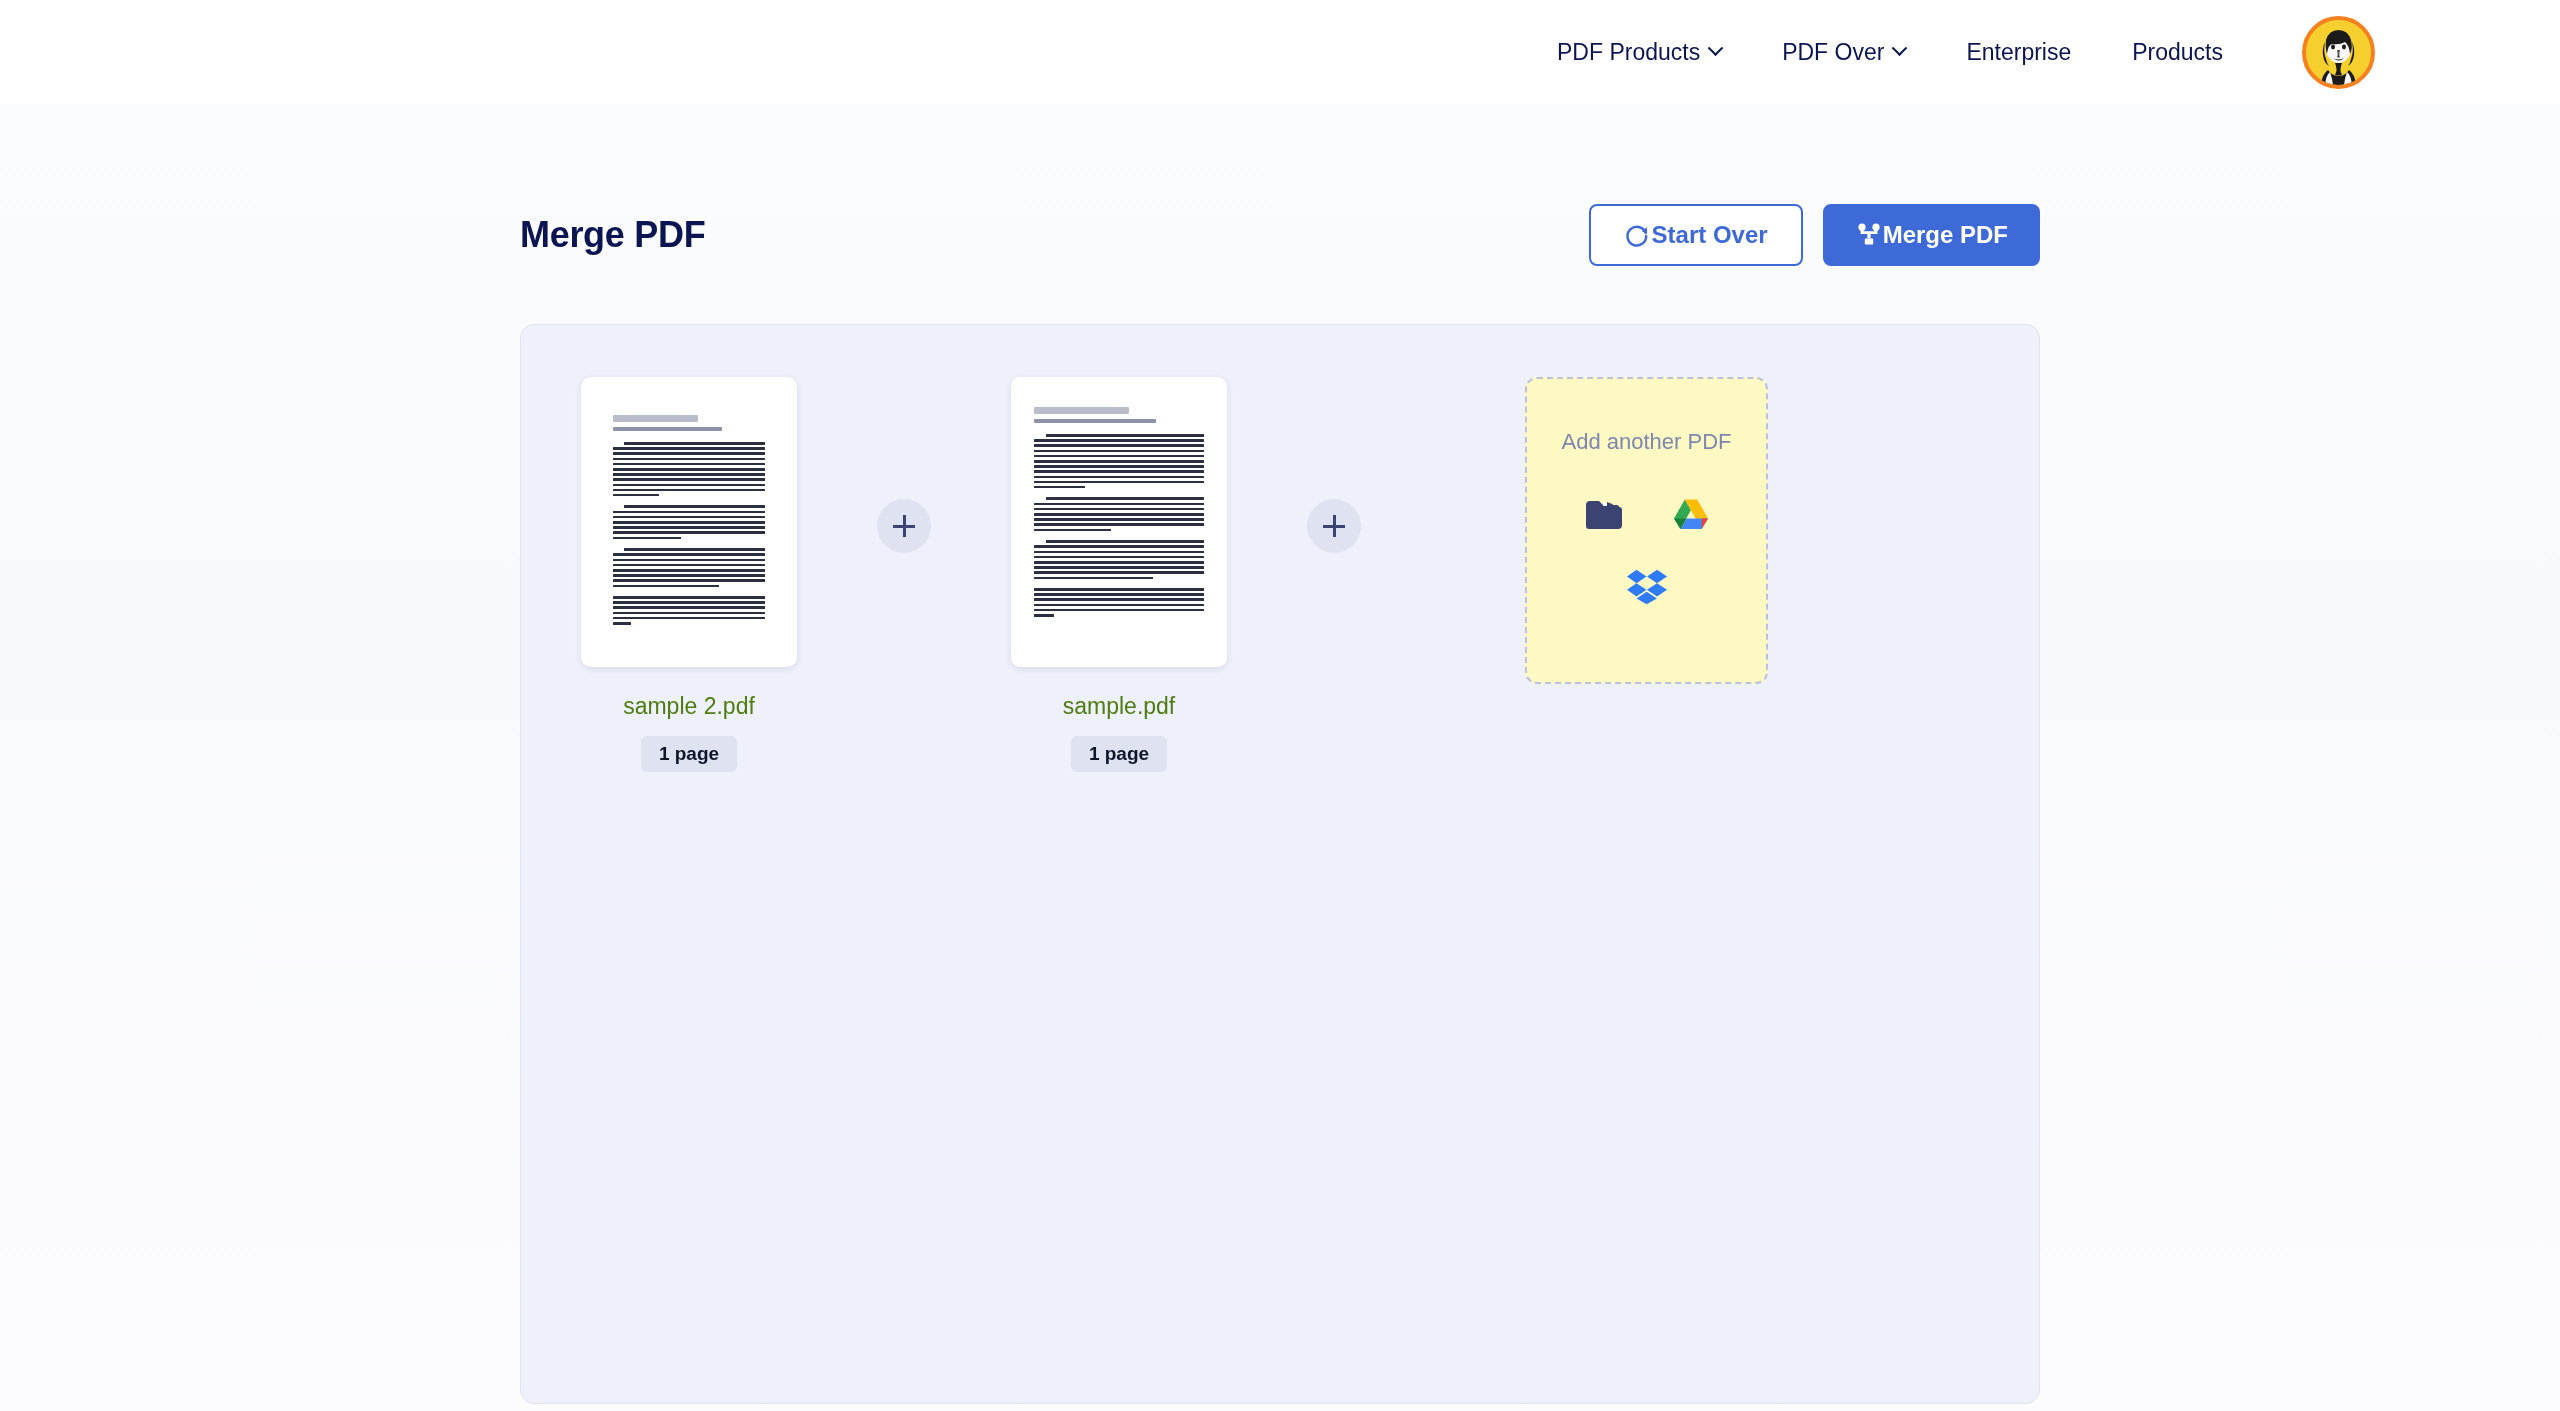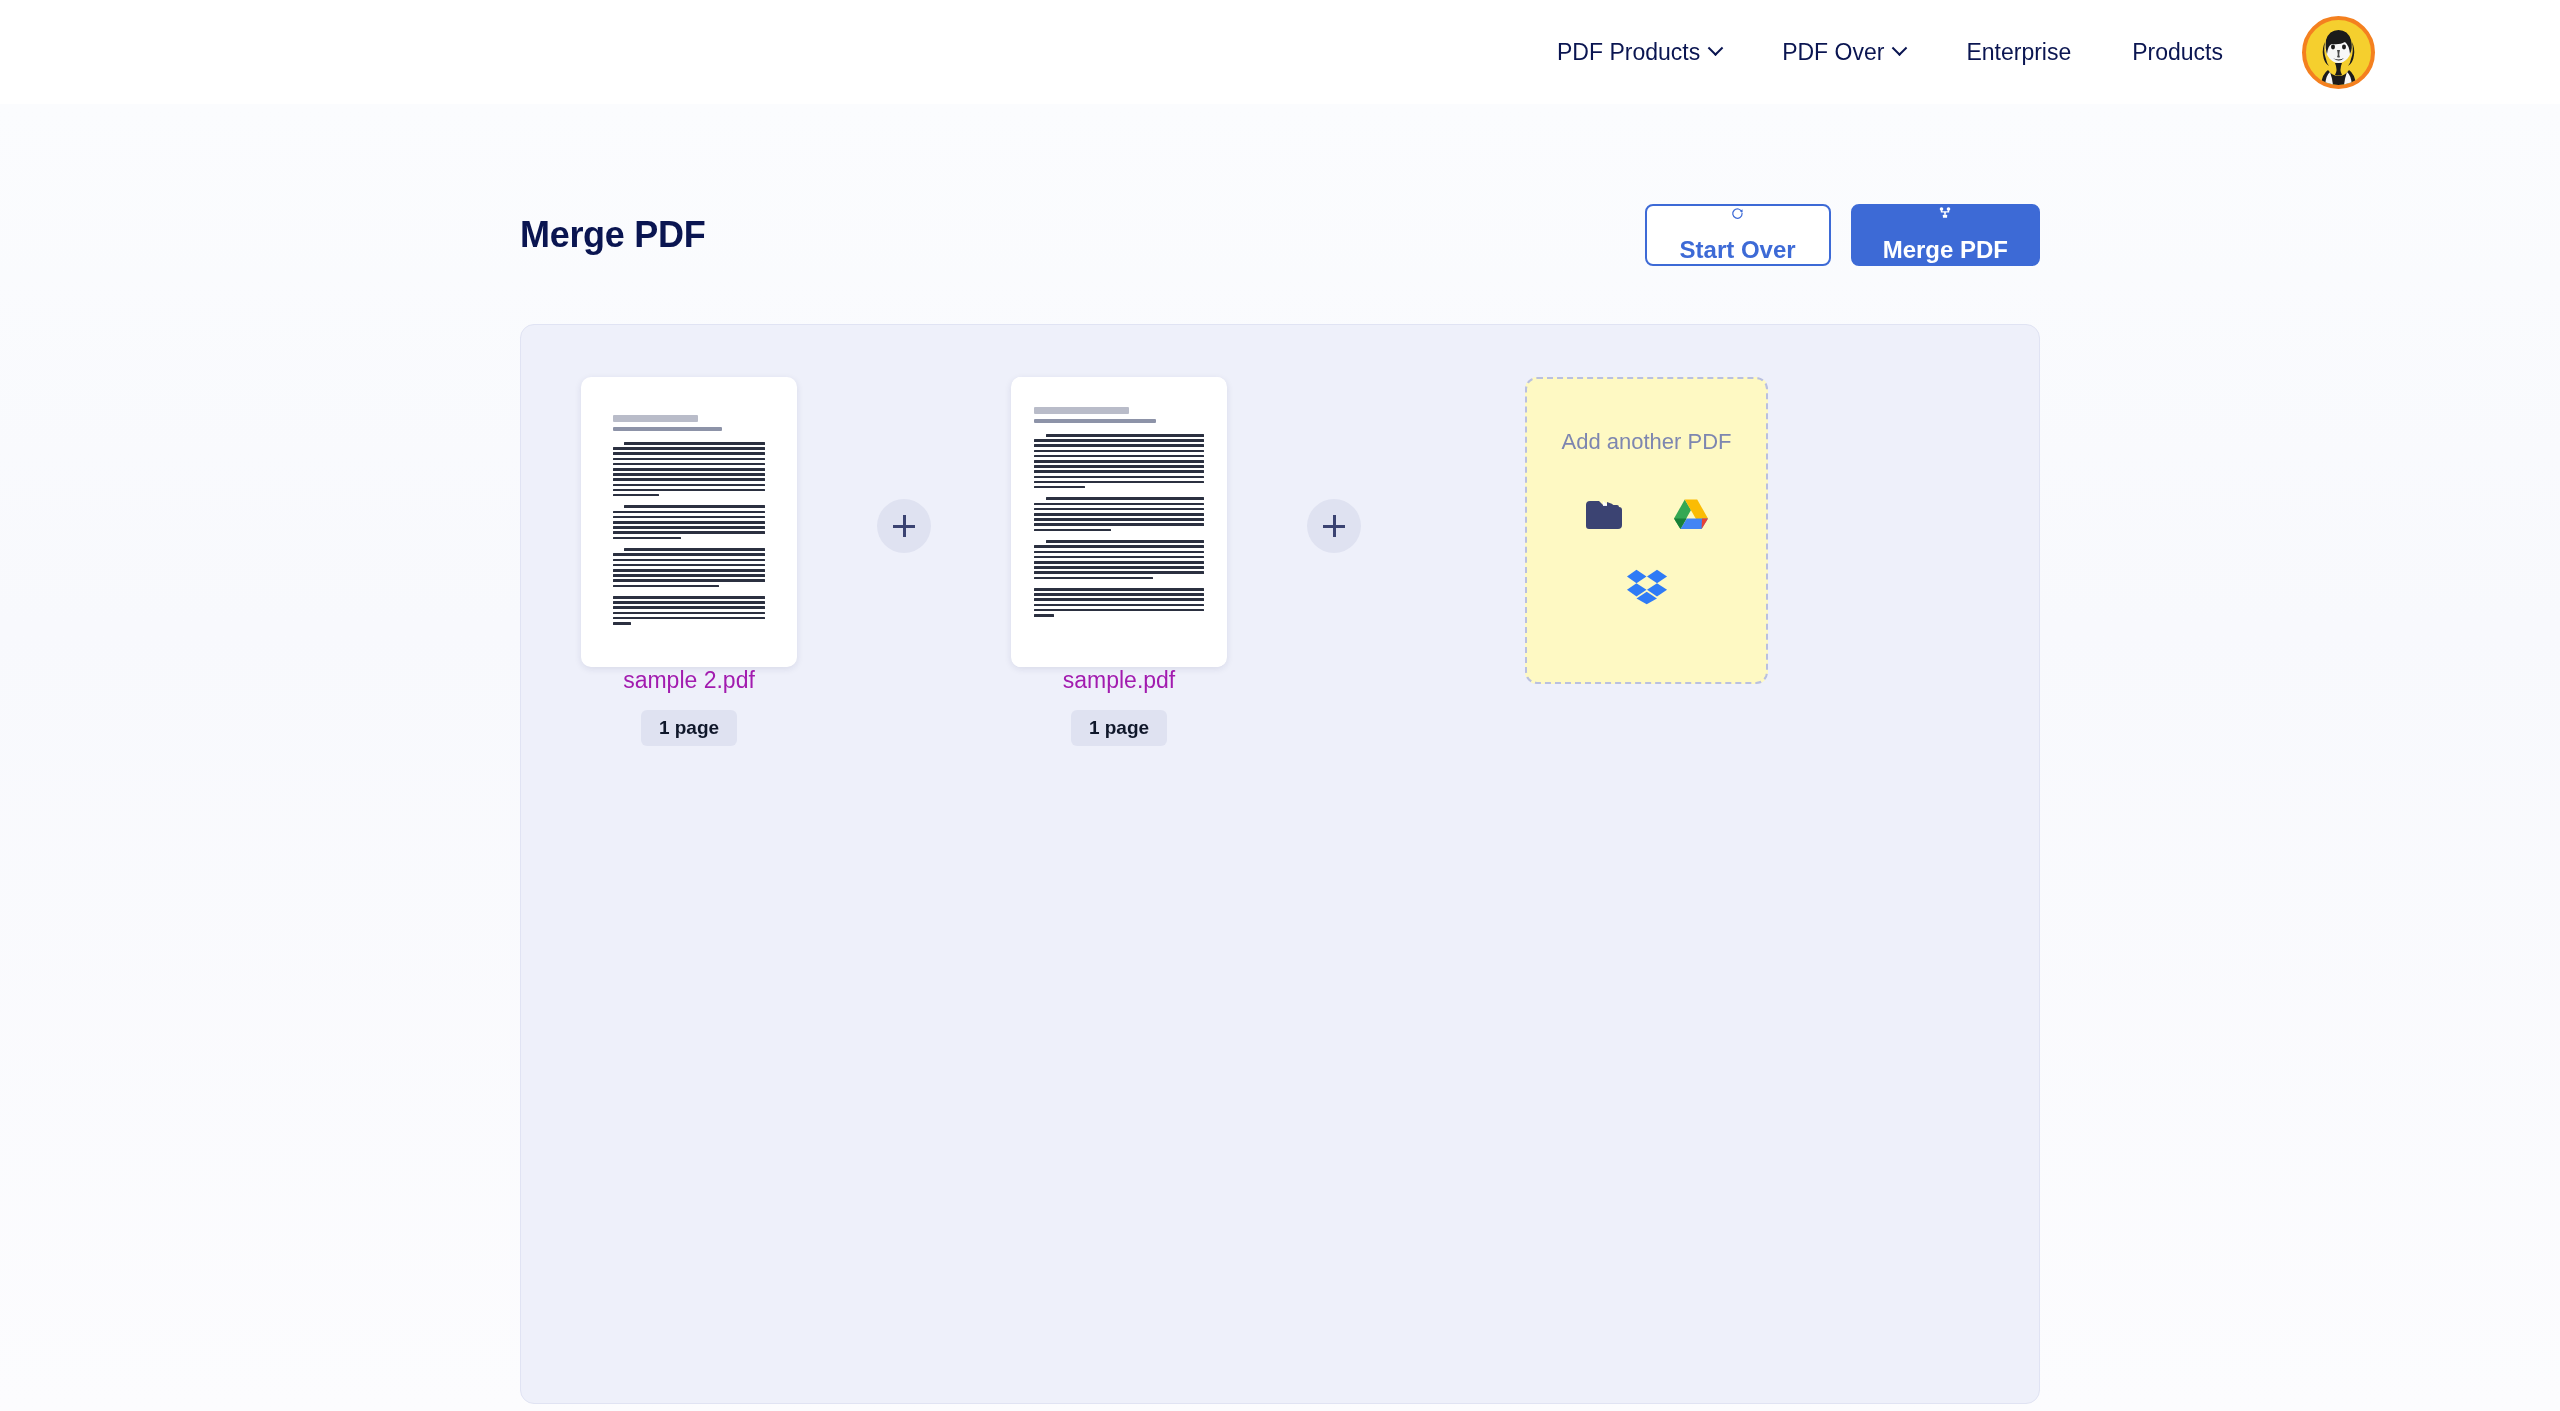--- a/index.html
+++ b/index.html
@@ -169,29 +169,27 @@
   .toolbar-actions {
     margin-left: auto;
     display: flex;
     align-items: center;
     gap: 20px;
   }
 
   .btn {
     display: flex;
     align-items: center;
-    gap: 16px;
     height: 62px;
     padding: 0 30px;
     border-radius: 8px;
     font-size: 24px;
     font-weight: bold;
     cursor: pointer;
     white-space: nowrap;
-    flex-direction: column;
   }
 
   .btn-outline {
     background: #ffffff;
     border: 2px solid #3d6ad6;
     color: #3d6ad6;
     padding: 0 33px;
   }
 
   .btn-primary {
@@ -270,21 +268,22 @@
     width: 100%;
   }
   .doc-line.i { width: 93%; margin-left: 7%; }
   .doc-line.s30 { width: 30%; }
   .doc-line.s45 { width: 45%; }
   .doc-line.s70 { width: 70%; }
   .doc-line.s12 { width: 12%; }
 
   .file-name {
     font-size: 23px;
-    color: #a21caf;
+    color: #4d7c0f;
+    margin-top: 26px;
     text-align: center;
     white-space: nowrap;
   }
 
   .page-badge {
     margin-top: 16px;
     background: #dfe2f1;
     color: #0f172a;
     font-size: 19px;
     font-weight: bold;

